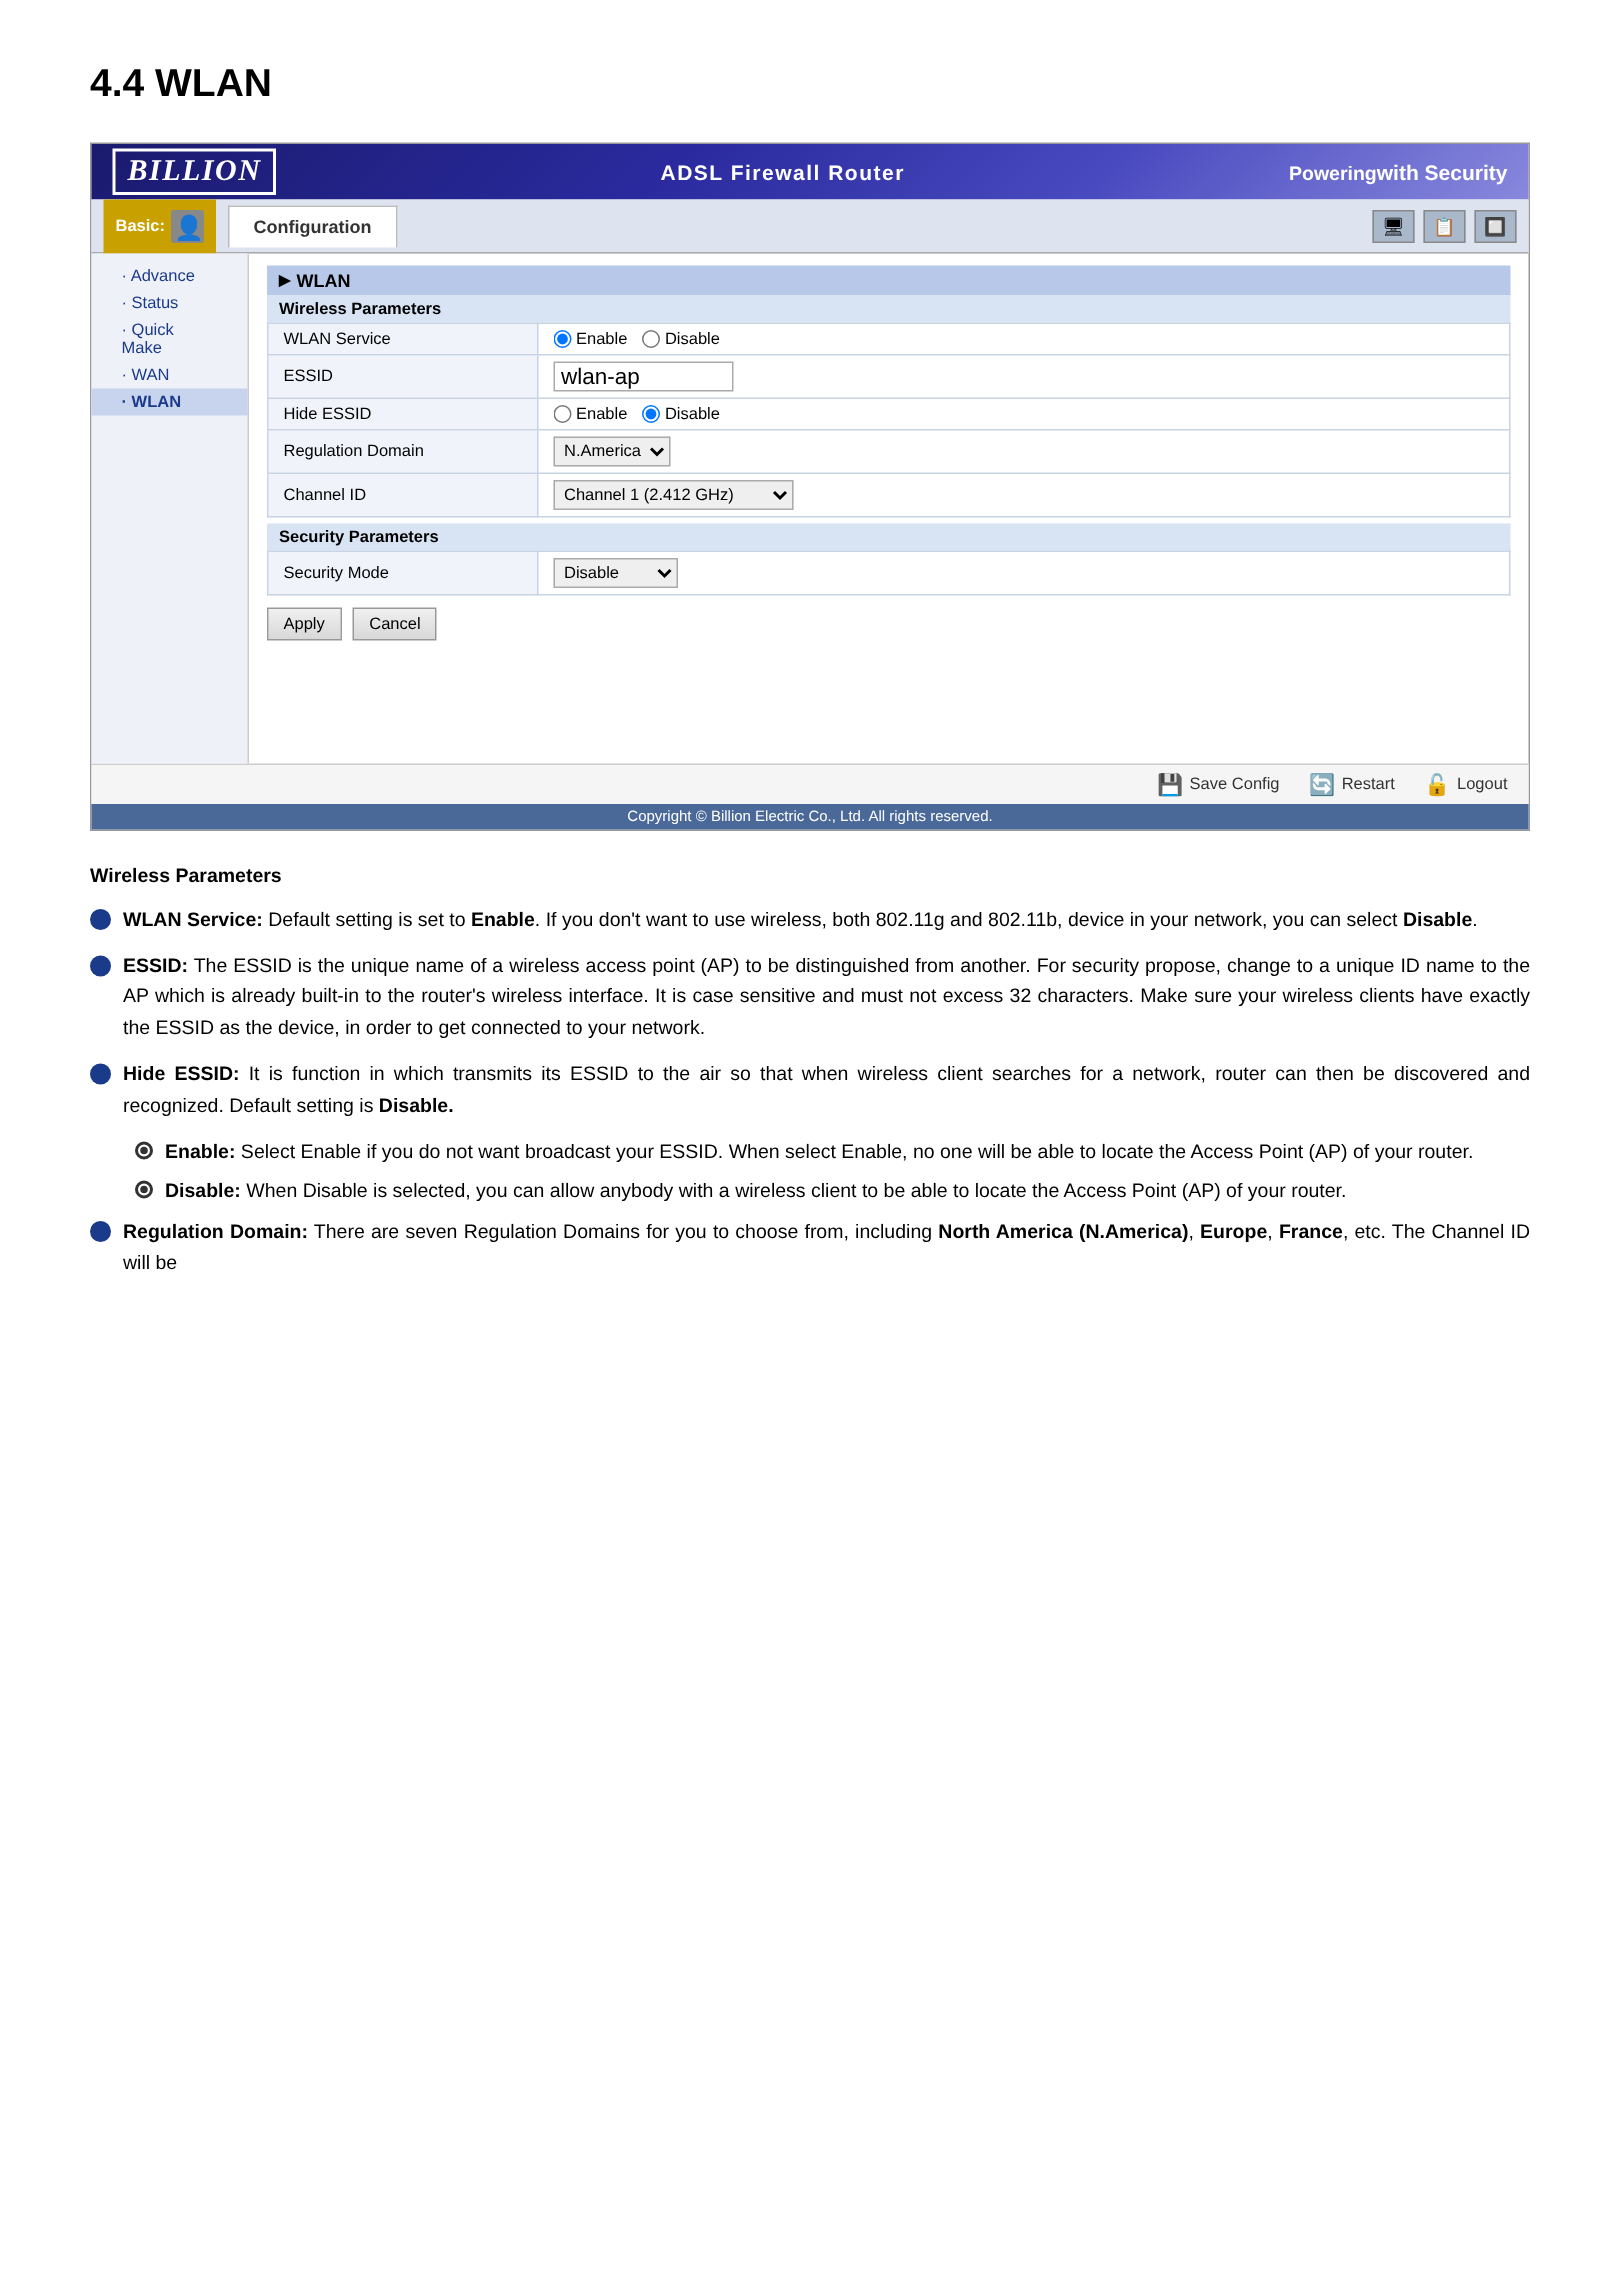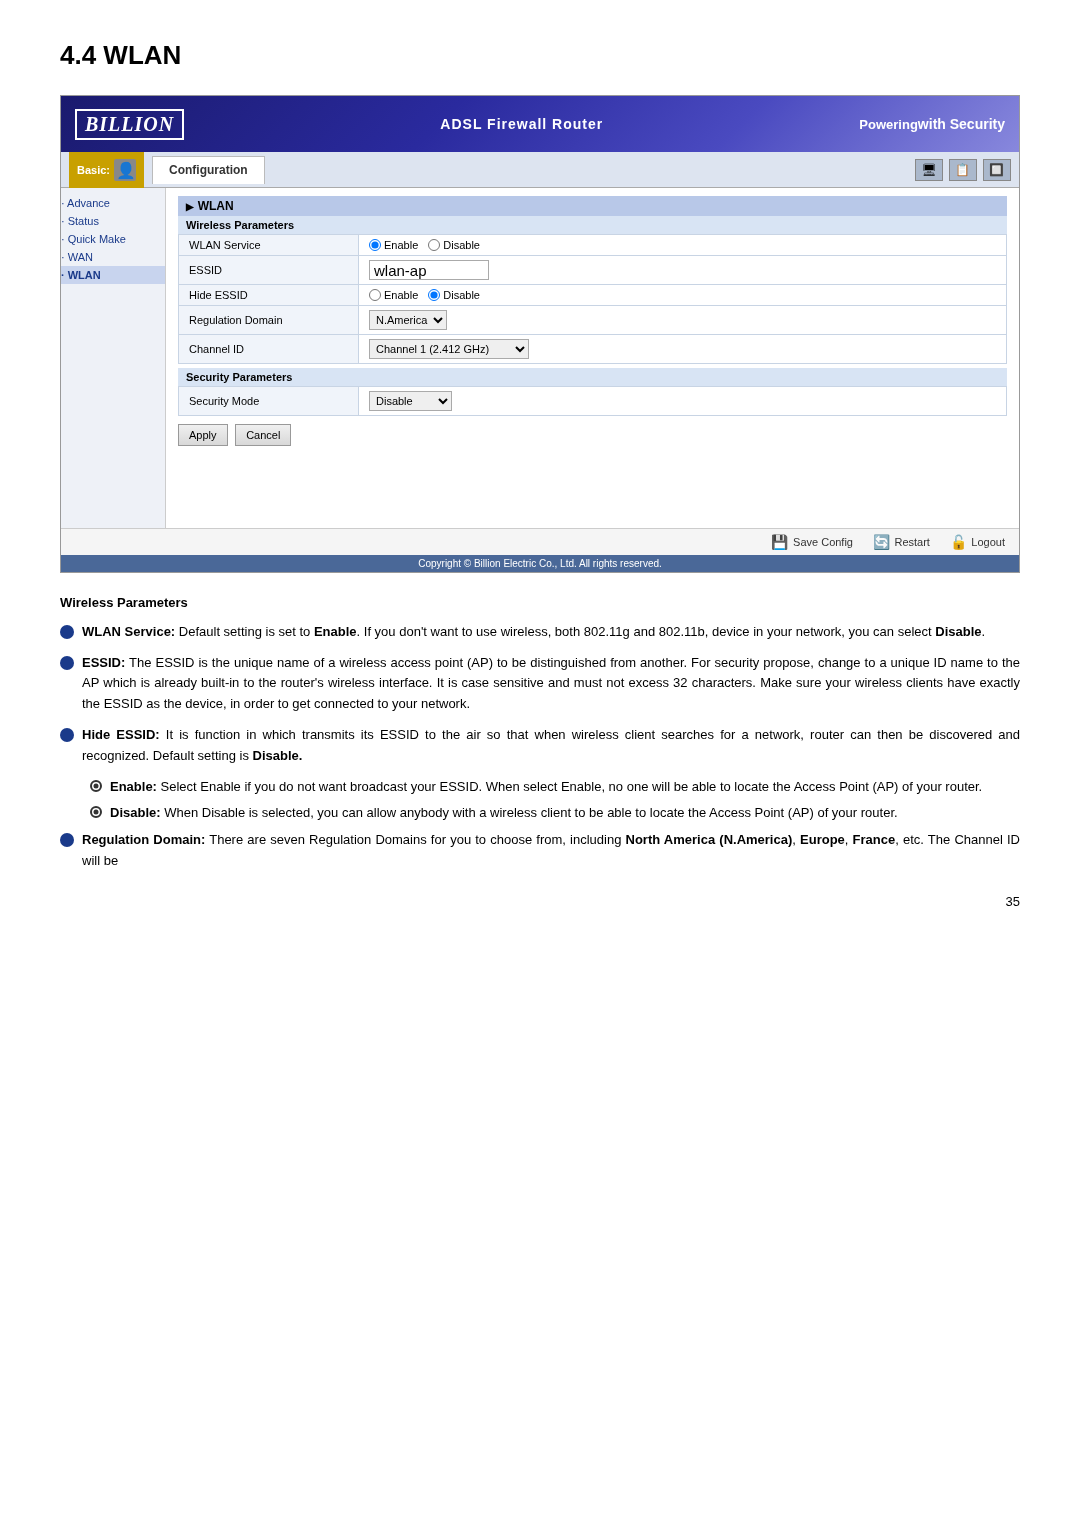--- a/index.html
+++ b/index.html
@@ -27,21 +27,21 @@
       background: #fff;
     }
 
     
     .router-header {
       background: linear-gradient(135deg, #1a1a6e 0%, #2a2a9e 40%, #4a4ac0 70%, #8888dd 100%);
       display: flex;
       align-items: center;
       justify-content: space-between;
       padding: 8px 14px;
-      height: 56px;
+      height: 37px;
     }
     .billion-logo {
       font-style: italic;
       font-weight: bold;
       font-size: 20px;
       color: #fff;
       border: 2px solid #fff;
       padding: 2px 8px;
       letter-spacing: 1px;
       font-family: 'Times New Roman', serif;
@@ -138,21 +138,21 @@
     
     .sidebar {
       width: 105px;
       background: #eef1f7;
       border-right: 1px solid #ccc;
       padding: 6px 0;
       flex-shrink: 0;
     }
     .sidebar-item {
       font-size: 11px;
-      padding: 3px 0;
+      padding: 3px 20px;
       color: #1a3a8a;
       cursor: pointer;
     }
     .sidebar-item.wlan-active {
       background: #c8d4ee;
       font-weight: bold;
     }
 
     
     .content-pane {
@@ -528,14 +528,13 @@
     </div>
   </div>
 
   <div class="bullet-para">
     <div class="bullet-dot"></div>
     <div class="bullet-content">
       <strong>Regulation Domain:</strong> There are seven Regulation Domains for you to choose from, including <strong>North America (N.America)</strong>, <strong>Europe</strong>, <strong>France</strong>, etc. The Channel ID will be
     </div>
   </div>
 
-  <div class="page-number">35</div>
 </div>
 
 </body></html>

